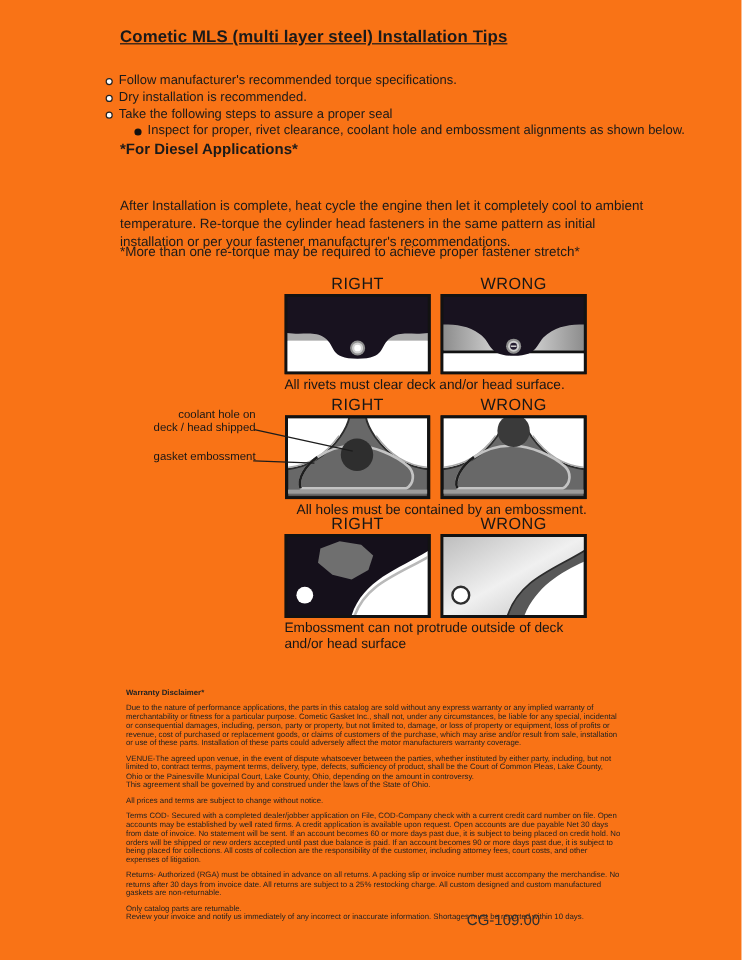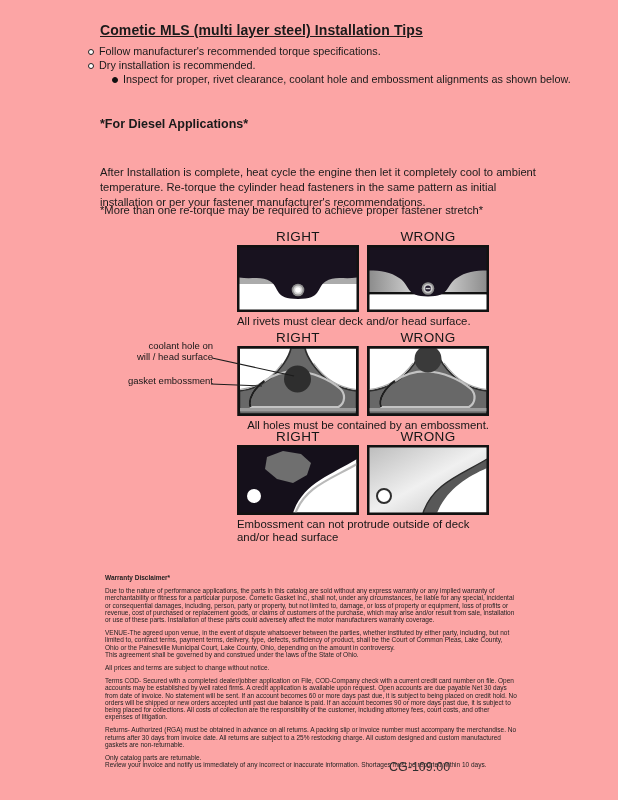--- a/index.html
+++ b/index.html
@@ -1,25 +1,25 @@
 <!DOCTYPE html>
 <html><head>
 <meta charset="utf-8">
 <style>
   html,body{margin:0;padding:0;background:#ffffff;}
   .page{
-    position:relative;width:618px;height:800px;background:#fca5a5;
+    position:relative;width:618px;height:800px;background:#f97316;
     font-family:"Liberation Sans", sans-serif;color:#1a1a1a;overflow:hidden;
   }
   
   .title{
     position:absolute;left:100px;top:22px;font-size:14px;font-weight:bold;
     text-decoration:underline;white-space:nowrap;letter-spacing:.1px;
   }
-  .tips{position:absolute;left:88px;top:44px;font-size:10.8px;line-height:14px;}
+  .tips{position:absolute;left:88px;top:60px;font-size:10.8px;line-height:14px;}
   .tip-row{display:flex;align-items:flex-start;white-space:nowrap;}
   .tip-row.sub{margin-left:24px;}
   .marker{flex:0 0 auto;margin:4.5px 5px 0 0;width:4px;height:4px;border-radius:50%;}
   .marker.circle{border:1px solid #222;background:#fff;}
   .marker.dot{background:#111;border:1px solid #111;}
   
   .diesel-head{position:absolute;left:100px;top:117px;font-size:12.5px;font-weight:bold;}
   .body-p{position:absolute;left:100px;width:438px;font-size:11.2px;line-height:15px;}
   .p1{top:133px;}
   .p2{top:165px;}
@@ -58,20 +58,24 @@
   <div class="title">Cometic MLS (multi layer steel) Installation Tips</div>
 
   <div class="tips">
     <div class="tip-row">
       <span class="marker circle"></span>
       <span>Follow manufacturer's recommended torque specifications.</span>
     </div>
     <div class="tip-row">
       <span class="marker circle"></span>
       <span>Dry installation is recommended.</span>
+    </div>
+    <div class="tip-row">
+      <span class="marker circle"></span>
+      <span>Take the following steps to assure a proper seal</span>
     </div>
     <div class="tip-row sub">
       <span class="marker dot"></span>
       <span>Inspect for proper, rivet clearance, coolant hole and embossment alignments as shown below.</span>
     </div>
   </div>
 
   <div class="diesel-head">*For Diesel Applications*</div>
   <div class="body-p p2">After Installation is complete, heat cycle the engine then let it completely cool to ambient temperature. Re-torque the cylinder head fasteners in the same pattern as initial installation or per your fastener manufacturer's recommendations.</div>
   <div class="body-p note">*More than one re-torque may be required to achieve proper fastener stretch*</div>
@@ -150,21 +154,21 @@
           <rect x="2" y="62" width="118" height="3.4" fill="#9b9b9b"></rect>
           <rect x="1.25" y="1.25" width="119.5" height="67.5" fill="none" stroke="#121212" stroke-width="2.5"></rect>
         </svg>
       </div>
     </div>
     <div class="fig-caption">All holes must be contained by an embossment.</div>
   </div>
 
   <div class="callout callout1">
     <div>coolant hole on</div>
-    <div>will / head surface</div>
+    <div>deck / head shipped</div>
   </div>
   <div class="callout callout2">gasket embossment</div>
   <svg class="pointer-lines" viewBox="0 0 105 40">
     <line x1="7" y1="6" x2="89" y2="24" stroke="#1c1c1c" stroke-width="1.1"></line>
     <line x1="6" y1="32" x2="57" y2="34" stroke="#1c1c1c" stroke-width="1.1"></line>
   </svg>
 
   <div class="figure fig3">
     <div class="fig-heads">
       <span>RIGHT</span>

